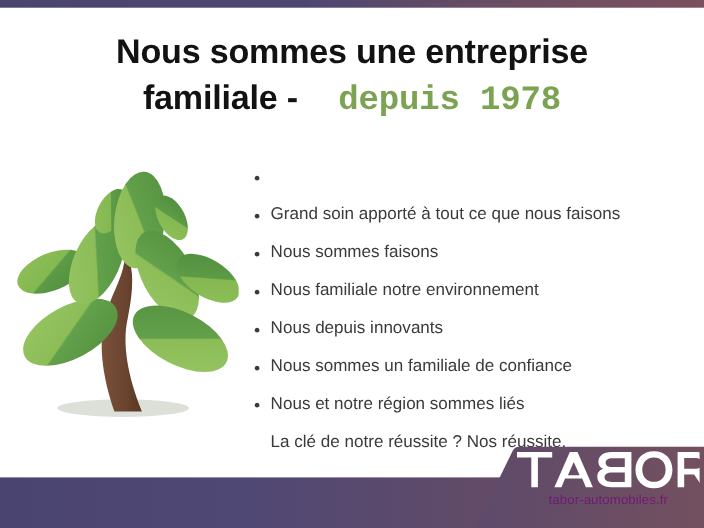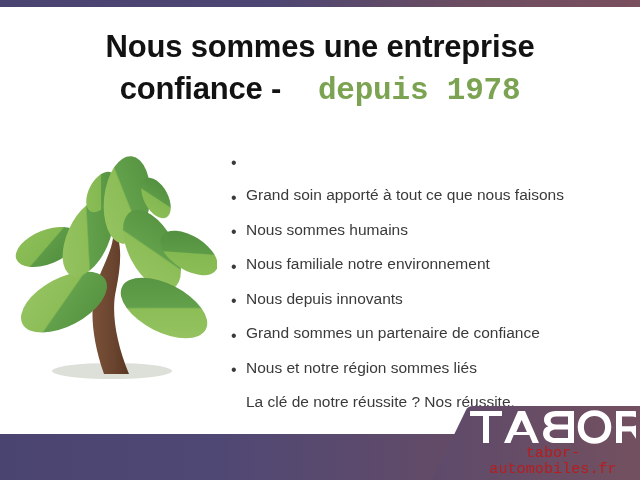--- a/index.html
+++ b/index.html
@@ -94,38 +94,37 @@
   #logo-word {
     font-size: 33px;
     font-weight: bold;
     color: #ffffff;
     letter-spacing: 1px;
     line-height: 36px;
     height: 36px;
   }
   #logo-word svg { display: block; margin: 0 auto; }
   #logo-url {
-    font-size: 15px;
-    color: #b91c1c;
+    font-size: 12px;
+    color: #701a75;
     letter-spacing: 0.1px;
     line-height: 16px;
     margin-top: 1px;
-    font-family: Liberation Mono, monospace;
   }
 </style>
 </head>
 <body>
 
 <div id="slide">
 
   <div id="top-bar"></div>
 
   <div id="heading">
     <div>Nous sommes une entreprise</div>
-    <div><span>confiance -</span><span class="accent">&nbsp; <span>depuis 1978</span></span></div>
+    <div><span>familiale -</span><span class="accent">&nbsp; <span>depuis 1978</span></span></div>
   </div>
 
   <div id="tree">
     <svg width="205" height="238" viewBox="0 0 205 238" xmlns="http://www.w3.org/2000/svg">
       <defs>
         <linearGradient id="lf" x1="0" y1="0" x2="1" y2="1">
           <stop offset="0%" stop-color="#97c563"></stop>
           <stop offset="49%" stop-color="#8cbd57"></stop>
           <stop offset="51%" stop-color="#62a04b"></stop>
           <stop offset="100%" stop-color="#55913f"></stop>
@@ -173,33 +172,33 @@
     </svg>
   </div>
 
   <div id="bullets">
     <div class="bullet-row">
       <span class="bullet-dot">•</span>
       <span class="bullet-text">Grand soin apporté à tout ce que nous faisons</span>
     </div>
     <div class="bullet-row">
       <span class="bullet-dot">•</span>
-      <span class="bullet-text">Nous sommes humains</span>
+      <span class="bullet-text">Nous sommes faisons</span>
     </div>
     <div class="bullet-row">
       <span class="bullet-dot">•</span>
       <span class="bullet-text">Nous familiale notre environnement</span>
     </div>
     <div class="bullet-row">
       <span class="bullet-dot">•</span>
       <span class="bullet-text">Nous depuis innovants</span>
     </div>
     <div class="bullet-row">
       <span class="bullet-dot">•</span>
-      <span class="bullet-text">Grand sommes un partenaire de confiance</span>
+      <span class="bullet-text">Nous sommes un familiale de confiance</span>
     </div>
     <div class="bullet-row">
       <span class="bullet-dot">•</span>
       <span class="bullet-text">Nous et notre région sommes liés</span>
     </div>
     <div class="bullet-row">
       <span class="bullet-dot">•</span>
       <span class="bullet-text">La clé de notre réussite ? Nos réussite.</span>
     </div>
   </div>

